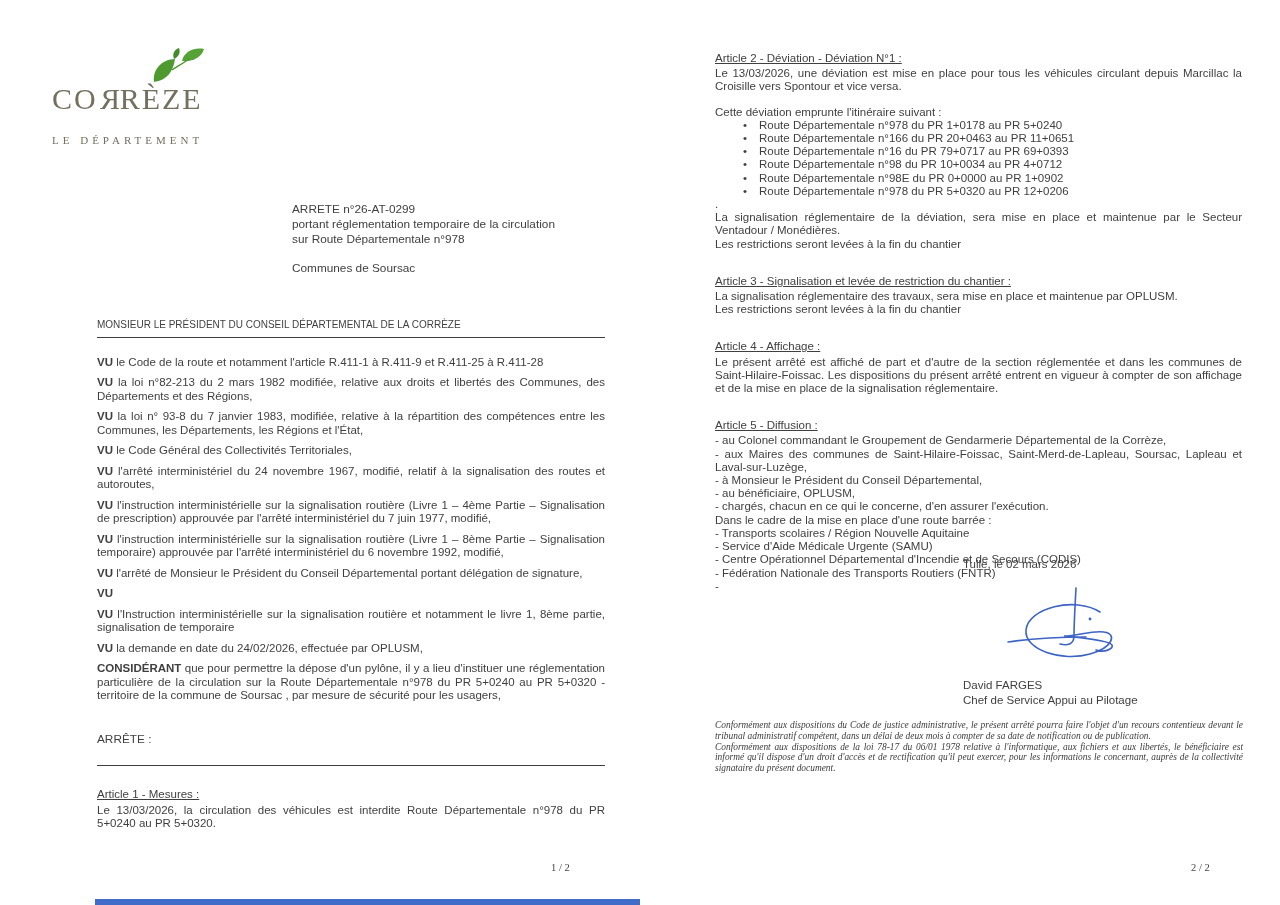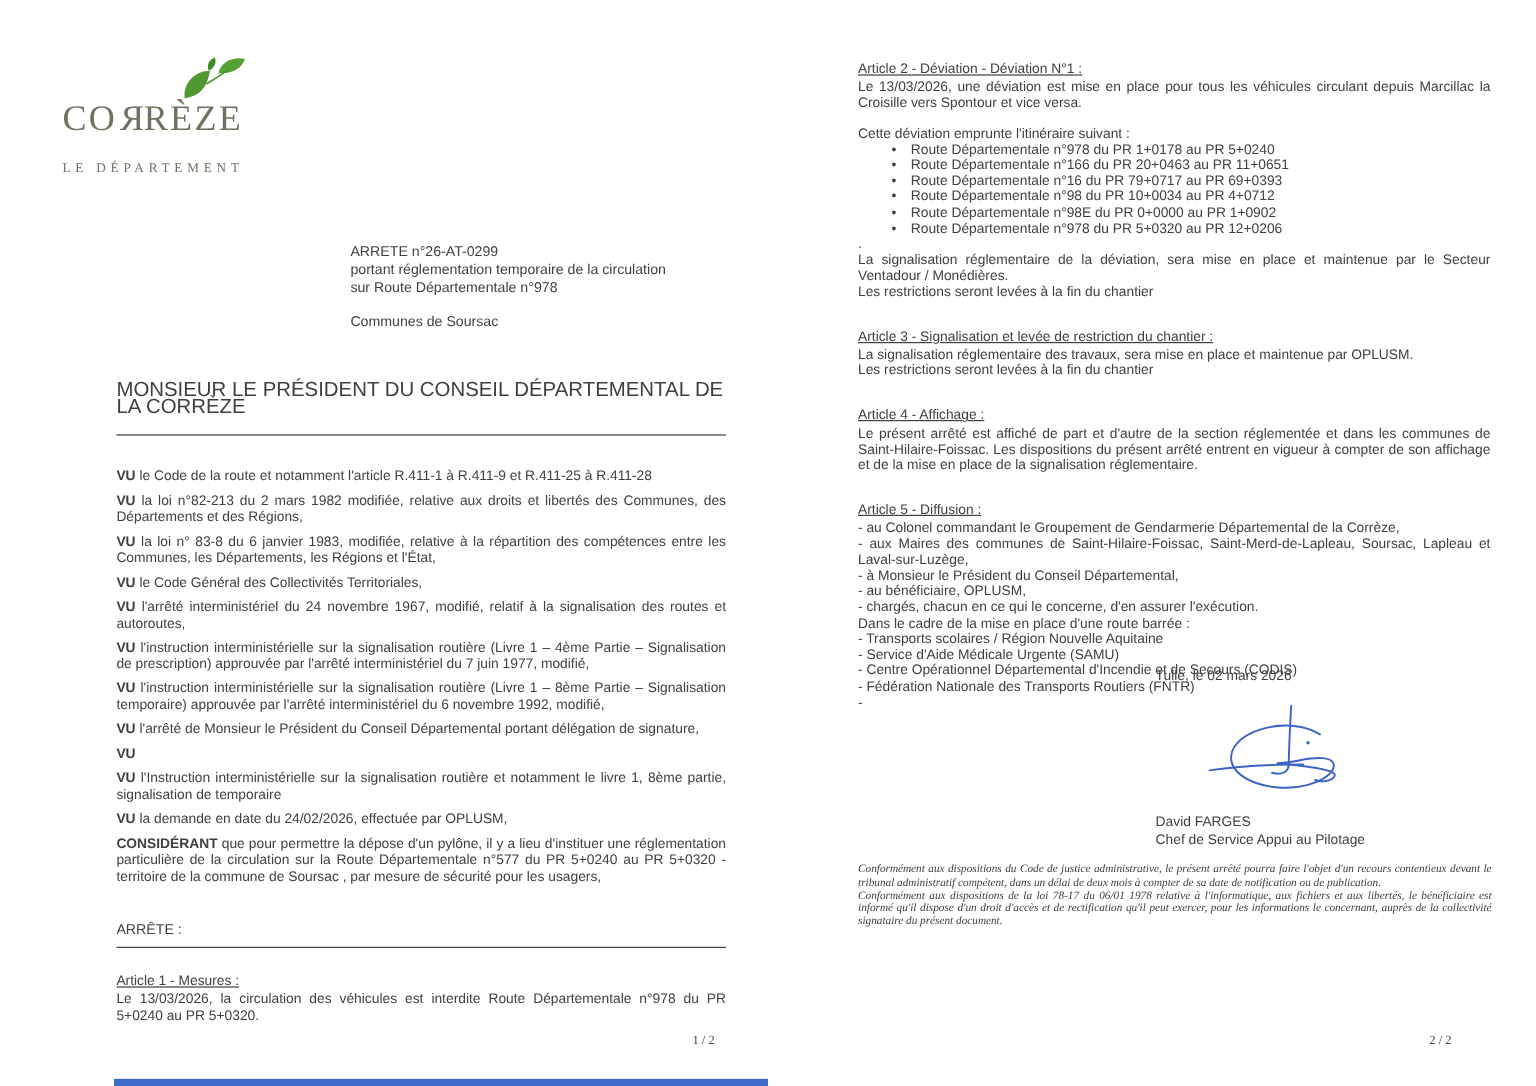--- a/index.html
+++ b/index.html
@@ -11,24 +11,24 @@
   .logo-leaves{position:absolute;left:90px;top:0px;}
   .logo-title{font-family:"Liberation Serif",serif;font-size:30px;letter-spacing:2px;
               margin-top:36px;white-space:nowrap;}
   .flip{display:inline-block;transform:scaleX(-1);}
   .logo-sub{font-family:"Liberation Serif",serif;font-size:11px;letter-spacing:4px;margin-top:18px;white-space:nowrap;}
 
   
   .refblock{position:absolute;left:292px;top:202px;font-size:11.8px;line-height:15px;}
   .communes{margin-top:14px;}
   .col1{position:absolute;left:97px;top:318px;width:508px;font-size:11.5px;line-height:13.5px;}
-  .addressee{font-size:17px;border-bottom:1px solid #3f3f3f;padding-bottom:17px;margin-bottom:28px;}
+  .addressee{font-size:10px;border-bottom:1px solid #3f3f3f;padding-bottom:5px;margin-bottom:18px;}
   .para{text-align:justify;margin:0 0 7px 0;}
   .vul{font-weight:bold;}
-  .arrete{font-size:11.8px;border-bottom:1px solid #3f3f3f;padding-bottom:7px;margin-top:30px;}
+  .arrete{font-size:11.8px;border-bottom:1px solid #3f3f3f;padding-bottom:19px;margin-top:30px;}
   .article1{margin-top:22px;}
   .art-head{margin-bottom:2px;}
   .art-title{font-weight:normal;text-decoration:underline;text-align:right;}
   .line{text-align:justify;}
 
   
   .col2{position:absolute;left:715px;top:52px;width:527px;font-size:11.5px;line-height:13.2px;}
   .gap{height:12px;}
   .bullets{margin-left:28px;}
   .bullet-line{display:flex;}
@@ -38,21 +38,21 @@
   .sig-date{position:absolute;left:963px;top:558px;font-size:11.5px;}
   .sig-svg{position:absolute;left:1000px;top:584px;}
   .signer{position:absolute;left:963px;top:678px;font-size:11.5px;line-height:14.5px;}
 
   .legal{position:absolute;left:715px;top:720px;width:528px;
          font-family:"Liberation Serif",serif;font-style:italic;font-size:9.4px;
          line-height:10.8px;text-align:justify;color:#3b3b3b;}
   .legal p{margin:0;}
 
   .pagenum{position:absolute;font-family:"Liberation Serif",serif;font-size:10.5px;color:#444;}
-  #pn1{left:577px;top:862px;}
+  #pn1{left:551px;top:862px;}
   #pn2{left:1191px;top:862px;}
 
   .bluebar{position:absolute;left:95px;top:899px;width:545px;height:6px;background:#3e6cc8;}
 </style>
 </head>
 <body>
 
 <div class="canvas">
 
   <div class="logo">
@@ -77,39 +77,39 @@
 
   <div class="col1">
     <div class="addressee">MONSIEUR LE PRÉSIDENT DU CONSEIL DÉPARTEMENTAL DE LA CORRÈZE</div>
 
     <div>
 
         <p class="para"><b class="vul">VU</b> <span>le Code de la route et notamment l'article R.411-1 à R.411-9 et R.411-25 à R.411-28</span></p>
 
         <p class="para"><b class="vul">VU</b> <span>la loi n°82-213 du 2 mars 1982 modifiée, relative aux droits et libertés des Communes, des Départements et des Régions,</span></p>
 
-        <p class="para"><b class="vul">VU</b> <span>la loi n° 83-8 du 6 janvier 1983, modifiée, relative à la répartition des compétences entre les Communes, les Départements, les Régions et l'État,</span></p>
+        <p class="para"><b class="vul">VU</b> <span>la loi n° 93-8 du 7 janvier 1983, modifiée, relative à la répartition des compétences entre les Communes, les Départements, les Régions et l'État,</span></p>
 
         <p class="para"><b class="vul">VU</b> <span>le Code Général des Collectivités Territoriales,</span></p>
 
         <p class="para"><b class="vul">VU</b> <span>l'arrêté interministériel du 24 novembre 1967, modifié, relatif à la signalisation des routes et autoroutes,</span></p>
 
         <p class="para"><b class="vul">VU</b> <span>l'instruction interministérielle sur la signalisation routière (Livre 1 – 4ème Partie – Signalisation de prescription) approuvée par l'arrêté interministériel du 7 juin 1977, modifié,</span></p>
 
         <p class="para"><b class="vul">VU</b> <span>l'instruction interministérielle sur la signalisation routière (Livre 1 – 8ème Partie – Signalisation temporaire) approuvée par l'arrêté interministériel du 6 novembre 1992, modifié,</span></p>
 
         <p class="para"><b class="vul">VU</b> <span>l'arrêté de Monsieur le Président du Conseil Départemental portant délégation de signature,</span></p>
 
         <p class="para"><b class="vul">VU</b> <span></span></p>
 
         <p class="para"><b class="vul">VU</b> <span>l'Instruction interministérielle sur la signalisation routière et notamment le livre 1, 8ème partie, signalisation de temporaire</span></p>
 
         <p class="para"><b class="vul">VU</b> <span>la demande en date du 24/02/2026, effectuée par OPLUSM,</span></p>
 
-        <p class="para"><b class="vul">CONSIDÉRANT</b> <span>que pour permettre la dépose d'un pylône, il y a lieu d'instituer une réglementation particulière de la circulation sur la Route Départementale n°577 du PR 5+0240 au PR 5+0320 - territoire de la commune de Soursac , par mesure de sécurité pour les usagers,</span></p>
+        <p class="para"><b class="vul">CONSIDÉRANT</b> <span>que pour permettre la dépose d'un pylône, il y a lieu d'instituer une réglementation particulière de la circulation sur la Route Départementale n°978 du PR 5+0240 au PR 5+0320 - territoire de la commune de Soursac , par mesure de sécurité pour les usagers,</span></p>
       </div>
 
     <div class="arrete">ARRÊTE :</div>
 
     <div class="article1">
       <div class="art-head"><span class="art-title">Article 1 -  Mesures :</span></div>
       <div class="line">Le 13/03/2026, la circulation des véhicules est interdite Route Départementale n°978 du PR 5+0240 au PR 5+0320.</div>
     </div>
   </div>
 

